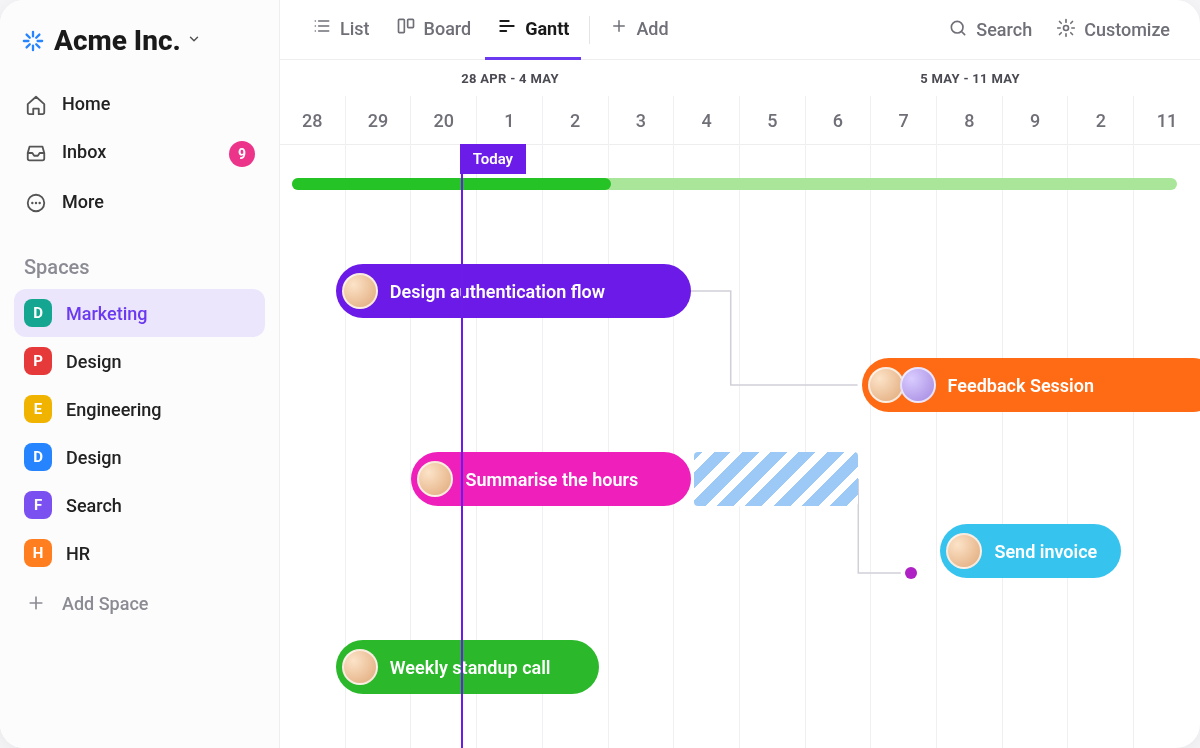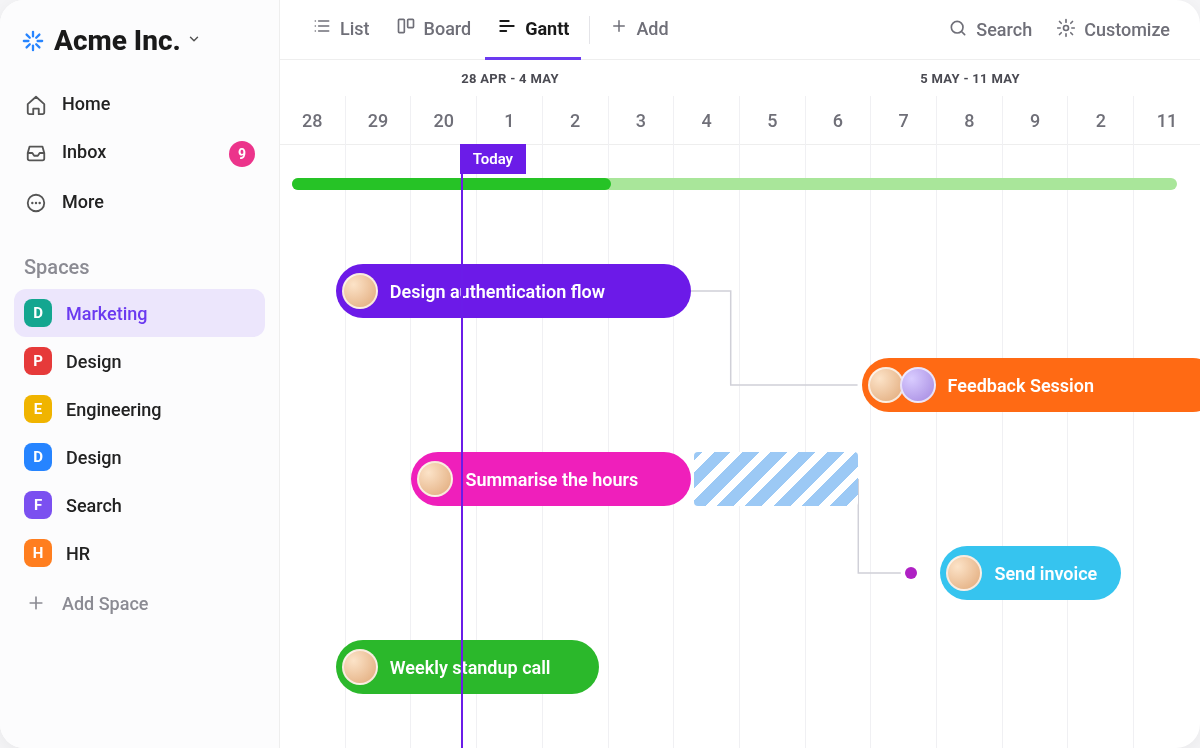--- a/index.html
+++ b/index.html
@@ -515,21 +515,21 @@
           </div>
           <div class="task-bar" style="background: rgb(255, 106, 20); left: 581.571px; width: 358.143px; top: 214px;">
             <div class="avatar"></div>
             <div class="avatar stack a2"></div>
             <span>Feedback Session</span>
           </div>
           <div class="task-bar" style="background: rgb(239, 31, 187); left: 131.429px; width: 279.286px; top: 308px; align-items: center;">
             <div class="avatar"></div>
             <span>Summarise the hours</span>
           </div>
-          <div class="task-bar" style="background: rgb(54, 196, 239); left: 660.429px; width: 180.714px; top: 402px;">
+          <div class="task-bar" style="background: rgb(54, 196, 239); left: 660.429px; width: 180.714px; top: 380px;">
             <div class="avatar"></div>
             <span>Send invoice</span>
           </div>
           <div class="task-bar" style="background: rgb(43, 184, 43); left: 55.8571px; width: 262.857px; top: 496px;">
             <div class="avatar"></div>
             <span>Weekly standup call</span>
           </div>
           <div class="milestone-dot" style="left: 624.857px; top: 423px;"></div>
         </div>
     </div>

